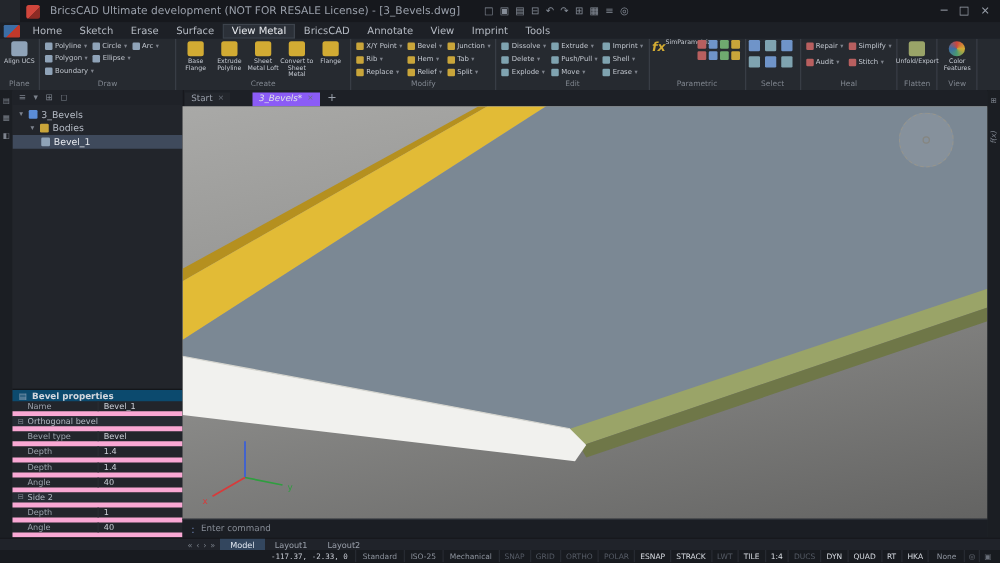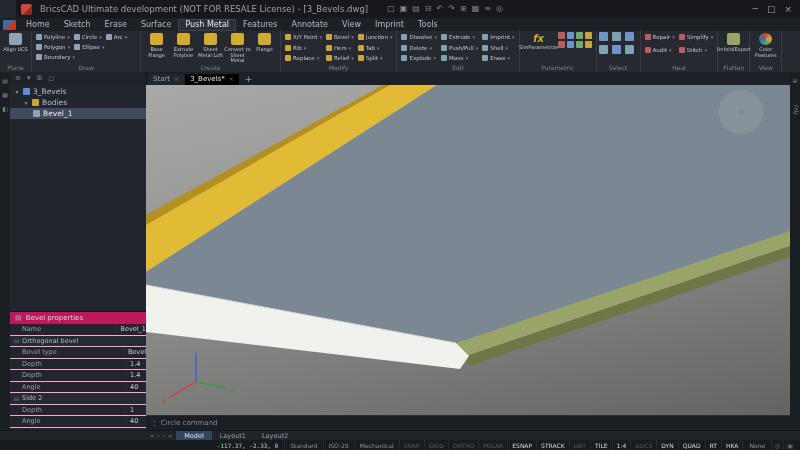--- a/index.html
+++ b/index.html
@@ -31,37 +31,37 @@
   .rbtn-s::before{content:"";width:6px;height:6px;border-radius:1px;background:var(--ic,#c9a53a);flex:0 0 auto;}
   .rbtn-s::after{content:"▾";font-size:5px;color:#7e838c;}
   .rbtn-big{display:inline-flex;flex-direction:column;align-items:center;width:27px;color:#c3c8d0;
             font-size:5px;line-height:5.5px;text-align:center;padding-top:1px;white-space:normal;}
   .rbtn-big::before{content:"";width:13px;height:12px;border-radius:2px;background:var(--ic,#d2ab33);margin-bottom:2px;}
   .g-plane{--ic:#8fa3b8}.g-draw{--ic:#8fa3b8}.g-create{--ic:#d2ab33}.g-modify{--ic:#c9a53a}
   .g-edit{--ic:#7fa3b0}.g-heal{--ic:#b85f5f}.g-flatten{--ic:#9aa468}
   .wrapdraw{flex-wrap:wrap;width:104px;}
   .grid3{display:grid;grid-auto-flow:column;grid-template-rows:repeat(3,10.5px);align-content:start;}
   .grid2{display:grid;grid-auto-flow:column;grid-template-rows:repeat(2,13px);align-content:start;}
-  .fxbtn{display:inline-flex;flex-direction:column;align-items:center;width:34px;color:#c3c8d0;
+  .fxbtn{display:inline-flex;align-items:flex-start;width:34px;color:#c3c8d0;
          font-size:5px;line-height:5.5px;text-align:center;}
   .fxglyph{font-style:italic;color:#d2ab33;font-size:10px;line-height:13px;font-weight:bold;}
   .pgrid{display:grid;grid-template-columns:repeat(4,9px);grid-auto-rows:9px;margin-left:2px;}
   .picon{width:7px;height:7px;border-radius:1px;}
   .pgrid .picon:nth-child(4n+1){background:#b85f5f}.pgrid .picon:nth-child(4n+2){background:#6f94c9}
   .pgrid .picon:nth-child(4n+3){background:#6faa6f}.pgrid .picon:nth-child(4n){background:#c9a53a}
   .selgrid{display:grid;grid-template-columns:repeat(3,13px);grid-auto-rows:13px;align-content:start;}
   .sicon{width:9px;height:9px;border-radius:1px;background:#6f94c9;position:relative;}
   .sicon:nth-child(2n){background:#7fa3b0}
   .viewbtn::before{border-radius:50%;background:conic-gradient(#d0463c,#d2ab33,#4a9a6f,#3c6ea5,#d0463c);}
   
   .doctabs{position:absolute;left:146px;top:72px;right:10px;height:13px;background:#1d2026;
            border-bottom:1px solid #15171b;display:flex;align-items:flex-end;gap:1px;padding-left:2px;}
   .dtab{font-size:7px;color:#9aa0ab;background:#23262c;padding:1px 5px 2px;display:inline-flex;gap:4px;white-space:nowrap;}
   .dtab::after{content:"×";font-size:6px;color:#6a707a;}
-  .dtab.on{background:#000000;color:#dde0e5;}
+  .dtab.on{background:#8b5cf6;color:#dde0e5;font-style:italic;}
   .newtab{color:#9aa0ab;font-size:9px;padding:0 5px 1px;}
   
   .dockl{position:absolute;left:0;top:72px;width:10px;bottom:20px;background:#1b1e23;
          display:flex;flex-direction:column;align-items:center;gap:7px;padding-top:5px;}
   .dockicon{color:#7d838d;font-size:6px;}
   .dockr{position:absolute;right:0;top:72px;width:10px;bottom:20px;background:#1b1e23;
          display:flex;flex-direction:column;align-items:center;gap:10px;padding-top:5px;color:#7d838d;}
   .fxlabel{font-size:6px;font-style:italic;transform:rotate(-90deg);margin-top:12px;white-space:nowrap;}
   
   .sidepanel{position:absolute;left:10px;top:72px;width:136px;bottom:20px;background:#22252b;
@@ -71,24 +71,24 @@
   .tree{flex:1;overflow:hidden;padding-top:2px;}
   .trow{display:flex;align-items:center;gap:3px;height:11px;font-size:7.5px;color:#b6bcc6;padding-left:4px;}
   .tw{color:#7d838d;font-size:6px;width:6px;text-align:center;}
   .ticon{width:7px;height:7px;border-radius:1px;flex:0 0 auto;}
   .ic-cube{background:#5b8dd6}.ic-folder{background:#c9a53a}.ic-flange{background:#9aa468}
   .ic-bend{background:#c07f3c}.ic-bevel{background:#8fa3b8}
   .lvl1{padding-left:13px}.lvl2{padding-left:23px}
   .trow.sel{background:#3f4a5c;color:#e7eaef;}
   
   .props{height:118px;border-top:1px solid #14161a;display:flex;flex-direction:column;background:#22252b;}
-  .phead{height:12px;background:#be185d;color:#d3d7de;font-size:7px;font-weight:normal;
+  .phead{height:12px;background:#0c4a6e;color:#d3d7de;font-size:7px;font-weight:bold;
          display:flex;align-items:center;gap:4px;padding:0 5px;text-align:center;}
   .phead::before{content:"▤";color:#8fa3b8;font-weight:normal;}
-  .prow{display:flex;height:10.5px;font-size:6.5px;border-bottom:1px solid #f9a8d4;align-items:center;gap:47px;}
+  .prow{display:flex;height:10.5px;font-size:6.5px;border-bottom:4px solid #f9a8d4;align-items:flex-start;}
   .pl{width:56px;padding-left:12px;color:#9aa0aa;display:flex;align-items:center;}
   .pv{flex:1;color:#ccd0d8;padding-left:4px;border-left:1px solid #282c33;display:flex;align-items:center;}
   .prow.sec{background:#262b33;}
   .prow.sec .pl{width:auto;padding-left:4px;color:#b0b6c0;}
   .prow.sec .pl::before{content:"⊟";margin-right:3px;color:#7d838d;font-size:6px;}
   
   .viewport{position:absolute;left:146px;top:85px;right:10px;bottom:34px;overflow:hidden;
             background:linear-gradient(168deg,#a9a9a7 0%,#929290 42%,#636362 100%);}
   .vsvg{position:absolute;inset:0;width:100%;height:100%;}
   .navball{position:absolute;right:27px;top:5px;width:42px;height:42px;border:1px dashed #95958f;
@@ -147,22 +147,22 @@
       </span>
   </div>
 
   <div class="ribbontabs">
     <span class="menubtn"></span>
     <span style="display:flex">
         <span class="rtab">Home</span>
         <span class="rtab">Sketch</span>
         <span class="rtab">Erase</span>
         <span class="rtab">Surface</span>
-        <span class="rtab on">Push Metal</span>
-        <span class="rtab">Features</span>
+        <span class="rtab on">View Metal</span>
+        <span class="rtab">BricsCAD</span>
         <span class="rtab">Annotate</span>
         <span class="rtab">View</span>
         <span class="rtab">Imprint</span>
         <span class="rtab">Tools</span>
       </span>
   </div>
 
   <div class="ribbonbody">
     <div class="rgroup g-plane">
       <div class="rgitems">
@@ -275,21 +275,21 @@
 
     <div class="rgroup">
       <div class="rgitems">
         <span class="rbtn-big viewbtn">Color Features</span>
       </div>
       <div class="rglabel">View</div>
     </div>
   </div>
 
   <div class="doctabs">
-    <span style="display:flex;gap:1px">
+    <span style="display:flex;gap:18px">
         <span class="dtab">Start</span>
         <span class="dtab on">3_Bevels*</span>
       </span>
     <span class="newtab">+</span>
   </div>
 
   <div class="dockl">
       <span class="dockicon">▤</span>
       <span class="dockicon">▦</span>
       <span class="dockicon">◧</span>
@@ -372,21 +372,21 @@
         <line x1="50" y1="297" x2="24" y2="312" stroke-width="1.4" stroke="#d93a3a"></line>
         <text x="84" y="307" font-size="7" fill="#2f9e3f">y</text>
         <text x="16" y="318" font-size="7" fill="#d93a3a">x</text>
       </g>
     </svg>
     <div class="navball"></div>
   </div>
 
   <div class="cmdline">
     <span class="cprompt">:</span>
-    <span class="ctext">Circle command</span>
+    <span class="ctext">Enter command</span>
   </div>
 
   <div class="dockr">
     <span class="dockicon">⊞</span>
     <span class="dockicon fxlabel">f(x)</span>
   </div>
 
   <div class="layoutbar">
     <span class="lnav-wrap">
         <span class="lnav">«</span>

